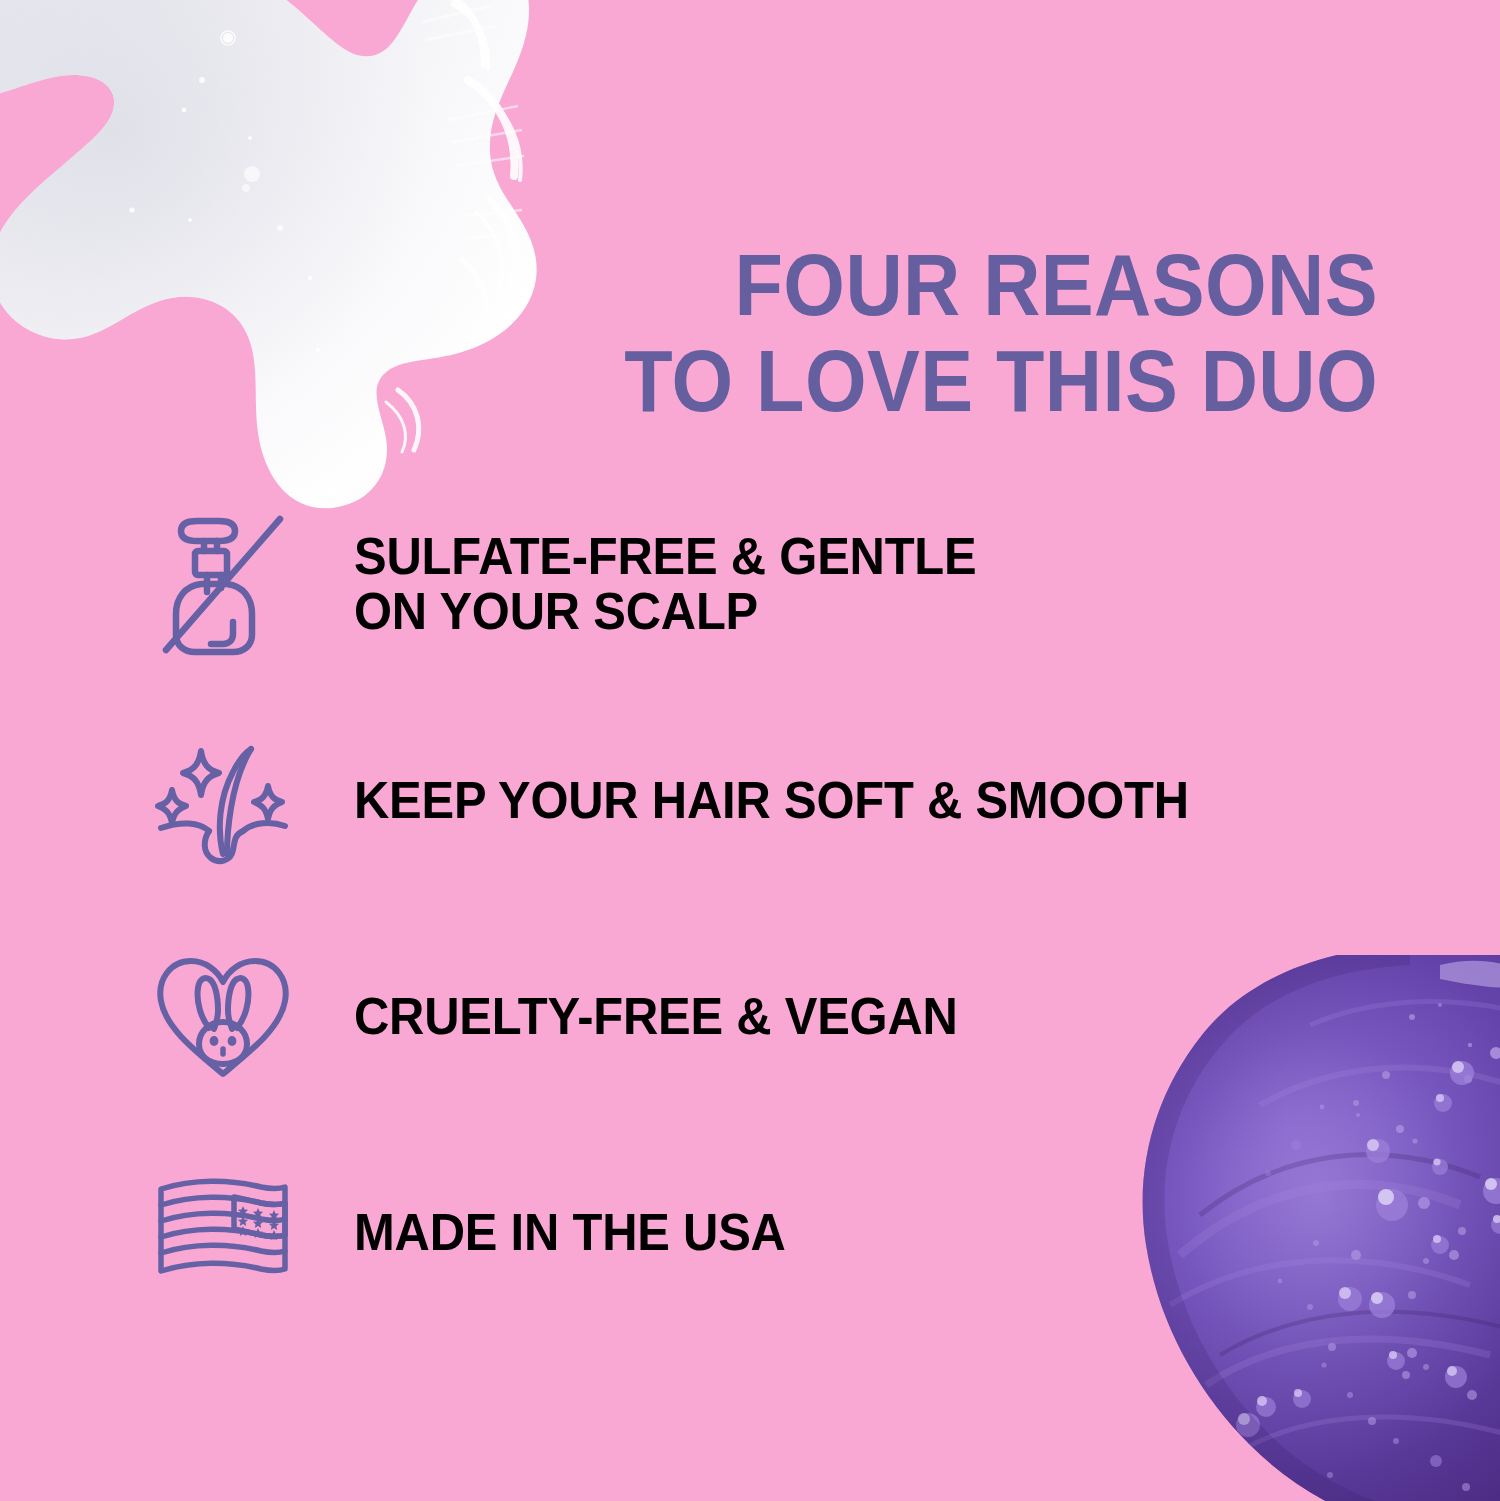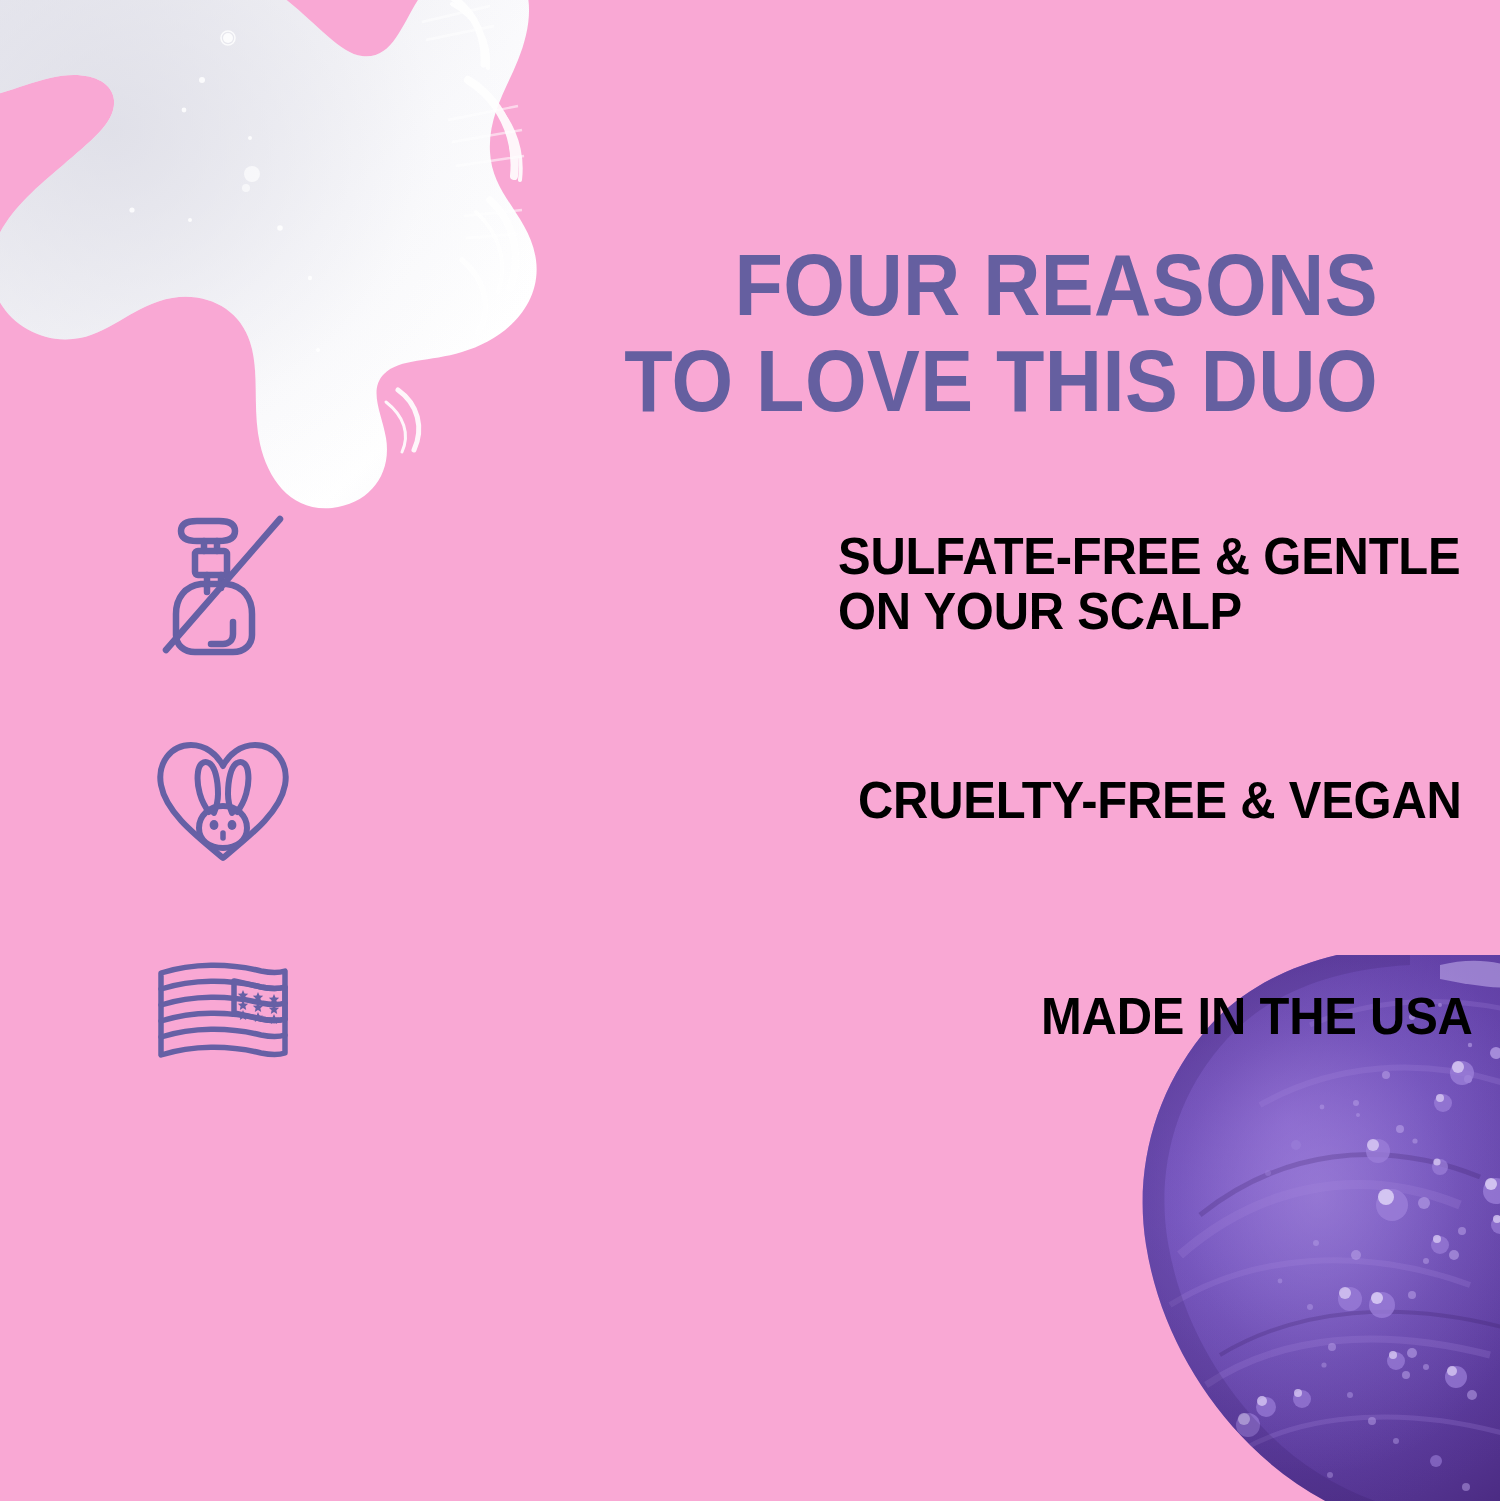--- a/index.html
+++ b/index.html
@@ -71,21 +71,20 @@
     position: absolute;
     left: 0;
     top: 476px;
     width: 1500px;
   }
   .feature-row {
     position: relative;
     display: flex;
     align-items: center;
     height: 216px;
-    justify-content: space-between;
   }
   .feature-icon {
     position: relative;
     width: 190px;
     min-width: 190px;
     height: 160px;
     display: flex;
     align-items: center;
     justify-content: center;
     margin-left: 128px;
@@ -397,20 +396,46 @@
 
           <path d="M 9 140 L 123 9" stroke-width="6.5"></path>
         </svg>
       </div>
       <div class="feature-text">
         <span class="ft-line">SULFATE-FREE &amp; GENTLE</span>
         <span class="ft-line">ON YOUR SCALP</span>
       </div>
     </div>
 
+    <div class="feature-row">
+      <div class="feature-icon">
+        <svg width="136" height="128" viewBox="0 0 136 128" fill="none" stroke="#6660A5" stroke-width="6" stroke-linecap="round" stroke-linejoin="round">
+
+          <path d="M 6 92 C 26 85, 44 86, 54 95"></path>
+          <path d="M 88 95 C 98 86, 116 85, 130 90"></path>
+
+          <path d="M 54 95 C 48 104, 48 116, 56 122
+                   C 64 128, 76 125, 78 114
+                   C 80 103, 80 99, 88 95"></path>
+
+          <path d="M 68 118 C 62 94, 64 62, 78 36 C 84 24, 90 17, 96 13"></path>
+          <path d="M 96 13 C 88 26, 80 48, 76 72 C 73 90, 72 106, 72 118"></path>
+
+          <path d="M 46 15 C 48 28, 53 34, 64 37 C 53 40, 48 46, 46 59
+                   C 44 46, 39 40, 28 37 C 39 34, 44 28, 46 15 Z"></path>
+          <path d="M 17 54 C 19 64, 23 68, 31 70 C 23 73, 19 77, 17 87
+                   C 15 77, 11 73, 3 70 C 11 68, 15 64, 17 54 Z"></path>
+          <path d="M 113 50 C 115 60, 119 64, 127 66 C 119 69, 115 73, 113 83
+                   C 111 73, 107 69, 99 66 C 107 64, 111 60, 113 50 Z"></path>
+        </svg>
+      </div>
+      <div class="feature-text">
+        <span class="ft-line">KEEP YOUR HAIR SOFT &amp; SMOOTH</span>
+      </div>
+    </div>
 
     <div class="feature-row">
       <div class="feature-icon">
         <svg width="138" height="128" viewBox="0 0 138 128" fill="none" stroke="#6660A5" stroke-width="6" stroke-linecap="round" stroke-linejoin="round">
 
           <path d="M 69 122
                    C 40 98, 12 76, 7 49
                    C 3 27, 17 9, 37 9
                    C 51 9, 63 18, 69 30
                    C 75 18, 87 9, 101 9

